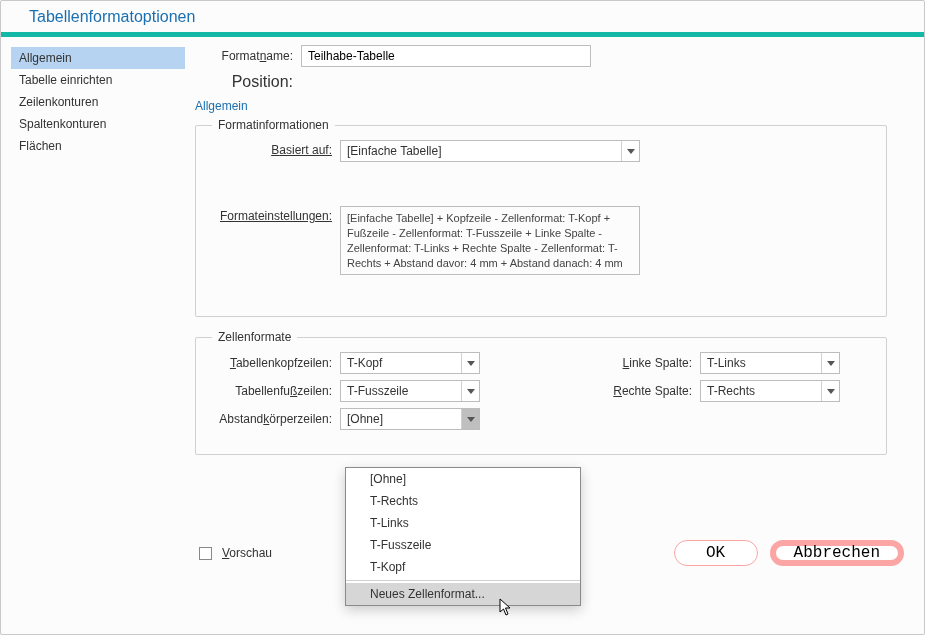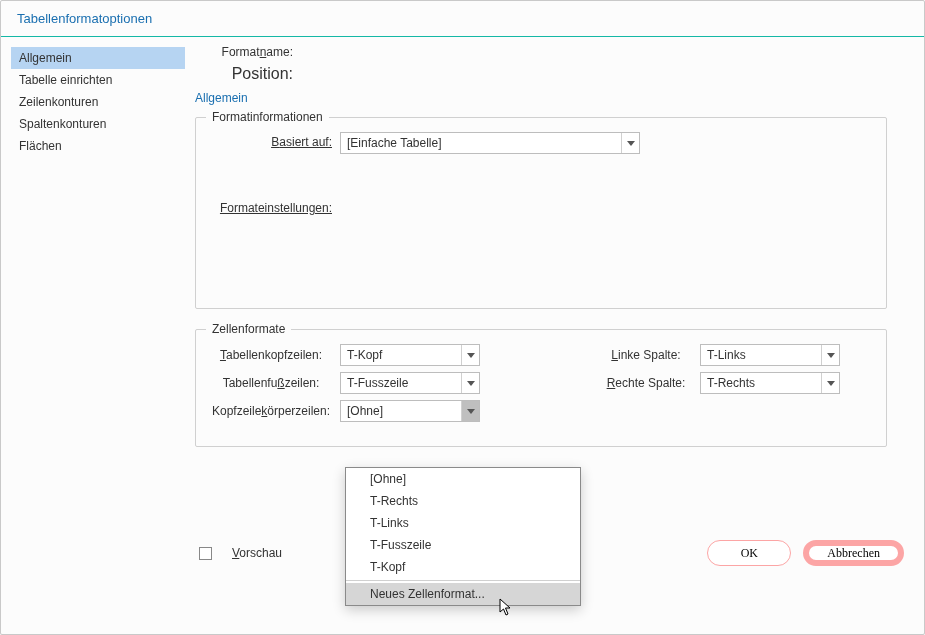--- a/index.html
+++ b/index.html
@@ -14,26 +14,26 @@
     position: relative;
     width: 925px;
     height: 635px;
     background: #fcfcfc;
     border: 1px solid #c9c9c9;
     border-radius: 2px;
     box-shadow: 0 4px 18px rgba(0,0,0,0.15);
   }
   .titlebar {
     height: 36px;
-    padding: 0 16px;
+    padding: 0 28px;
     display: flex;
     align-items: center;
     color: #1a6fb0;
-    font-size: 13px;
-    border-bottom: 1px solid #14b8a6;
+    font-size: 16px;
+    border-bottom: 5px solid #14b8a6;
   }
   .body {
     position: absolute;
     top: 36px; left: 0; right: 0; bottom: 0;
     display: flex;
   }
   .sidebar {
     width: 184px;
     padding: 10px 0 0 10px;
   }
@@ -79,21 +79,21 @@
   .fieldset {
     border: 1px solid #d0d0d0;
     border-radius: 2px;
     margin: 12px 0 8px 4px;
     padding: 14px 14px 14px 14px;
     position: relative;
   }
   .fieldset .legend {
     position: absolute;
     top: -8px;
-    left: 10px;
+    left: 16px;
     background: #fcfcfc;
     padding: 0 6px;
     color: #333;
   }
   .fs-row {
     display: flex;
     align-items: flex-start;
     margin-bottom: 8px;
   }
   .fs-row .flbl {
@@ -133,55 +133,55 @@
   .cell-grid {
     position: relative;
   }
   .cell-row {
     display: flex;
     align-items: center;
     margin-bottom: 6px;
   }
   .cell-row .clbl {
     width: 130px;
-    text-align: center;
+    text-align: right;
     padding-right: 8px;
   }
   .cell-row .clbl.right {
     width: 100px;
     margin-left: 120px;
   }
   .footer {
     position: absolute;
     left: 14px; right: 20px; bottom: 68px;
     display: flex;
     align-items: center;
     justify-content: space-between;
   }
   .checkbox {
-    display: flex; align-items: flex-end; gap: 20px;
+    display: flex; align-items: flex-end; gap: 10px;
     cursor: default;
   }
   .checkbox .box {
     width: 13px; height: 13px; border: 1px solid #888; background: #fff;
   }
   .btns { display: flex; gap: 12px; }
   .btn {
     min-width: 84px;
     height: 26px;
     border: 6px solid #fca5a5;
     border-radius: 14px;
     background: #fff;
     display: inline-flex;
     align-items: center;
     justify-content: center;
     padding: 0 18px;
     cursor: default;
-    font-family: Liberation Serif, serif;
-    font-size: 12px;
+    font-family: Liberation Mono, monospace;
+    font-size: 16px;
   }
   .btn.default { border-width: 1.5px; }
   
   .dropdown {
     position: absolute;
     border: 1px solid #8a8a8a;
     background: #fff;
     box-shadow: 0 4px 12px rgba(0,0,0,0.2);
     z-index: 50;
   }
@@ -232,20 +232,21 @@
         <span>Flächen</span>
       </div>
     </div>
 
     <div class="main">
 
       <div class="row">
         <div class="lbl">
           <span>Format</span><span class="u">n</span><span>ame:</span>
         </div>
+        <input type="text" class="wide" value="Teilhabe-Tabelle" style="">
       </div>
       <div class="row">
         <div class="lbl" style="font-size:16px;">Position:</div>
       </div>
 
       <div class="section-label">Allgemein</div>
 
       <div class="fieldset" style="height:192px;">
         <div class="legend">Formatinformationen</div>
 
@@ -257,20 +258,21 @@
             <span class="val">[Einfache Tabelle]</span>
             <span class="arrow">
                 <span class="chev"></span>
               </span>
           </div>
         </div>
 
 
         <div class="fs-row" style="margin-top:44px;">
           <div class="flbl">Formateinstellungen:</div>
+          <div class="readonly-box">[Einfache Tabelle] + Kopfzeile - Zellenformat: T-Kopf + Fußzeile - Zellenformat: T-Fusszeile + Linke Spalte - Zellenformat: T-Links + Rechte Spalte - Zellenformat: T-Rechts + Abstand davor: 4 mm + Abstand danach: 4 mm</div>
         </div>
       </div>
 
       <div class="fieldset cell-grid" style="margin-top:20px; padding-bottom:18px;">
         <div class="legend">Zellenformate</div>
 
         <div class="cell-row">
           <div class="clbl">
             <span class="u">T</span><span>abellenkopfzeilen:</span>
           </div>
@@ -307,21 +309,21 @@
           <div class="select small">
             <span class="val">T-Rechts</span>
             <span class="arrow">
                 <span class="chev"></span>
               </span>
           </div>
         </div>
 
         <div class="cell-row">
           <div class="clbl">
-            <span>Kopfzeile</span><span class="u">k</span><span>örperzeilen:</span>
+            <span>Abstand</span><span class="u">k</span><span>örperzeilen:</span>
           </div>
           <div class="select small open">
             <span class="val">[Ohne]</span>
             <span class="arrow">
                 <span class="chev"></span>
               </span>
           </div>
         </div>
       </div>
 

